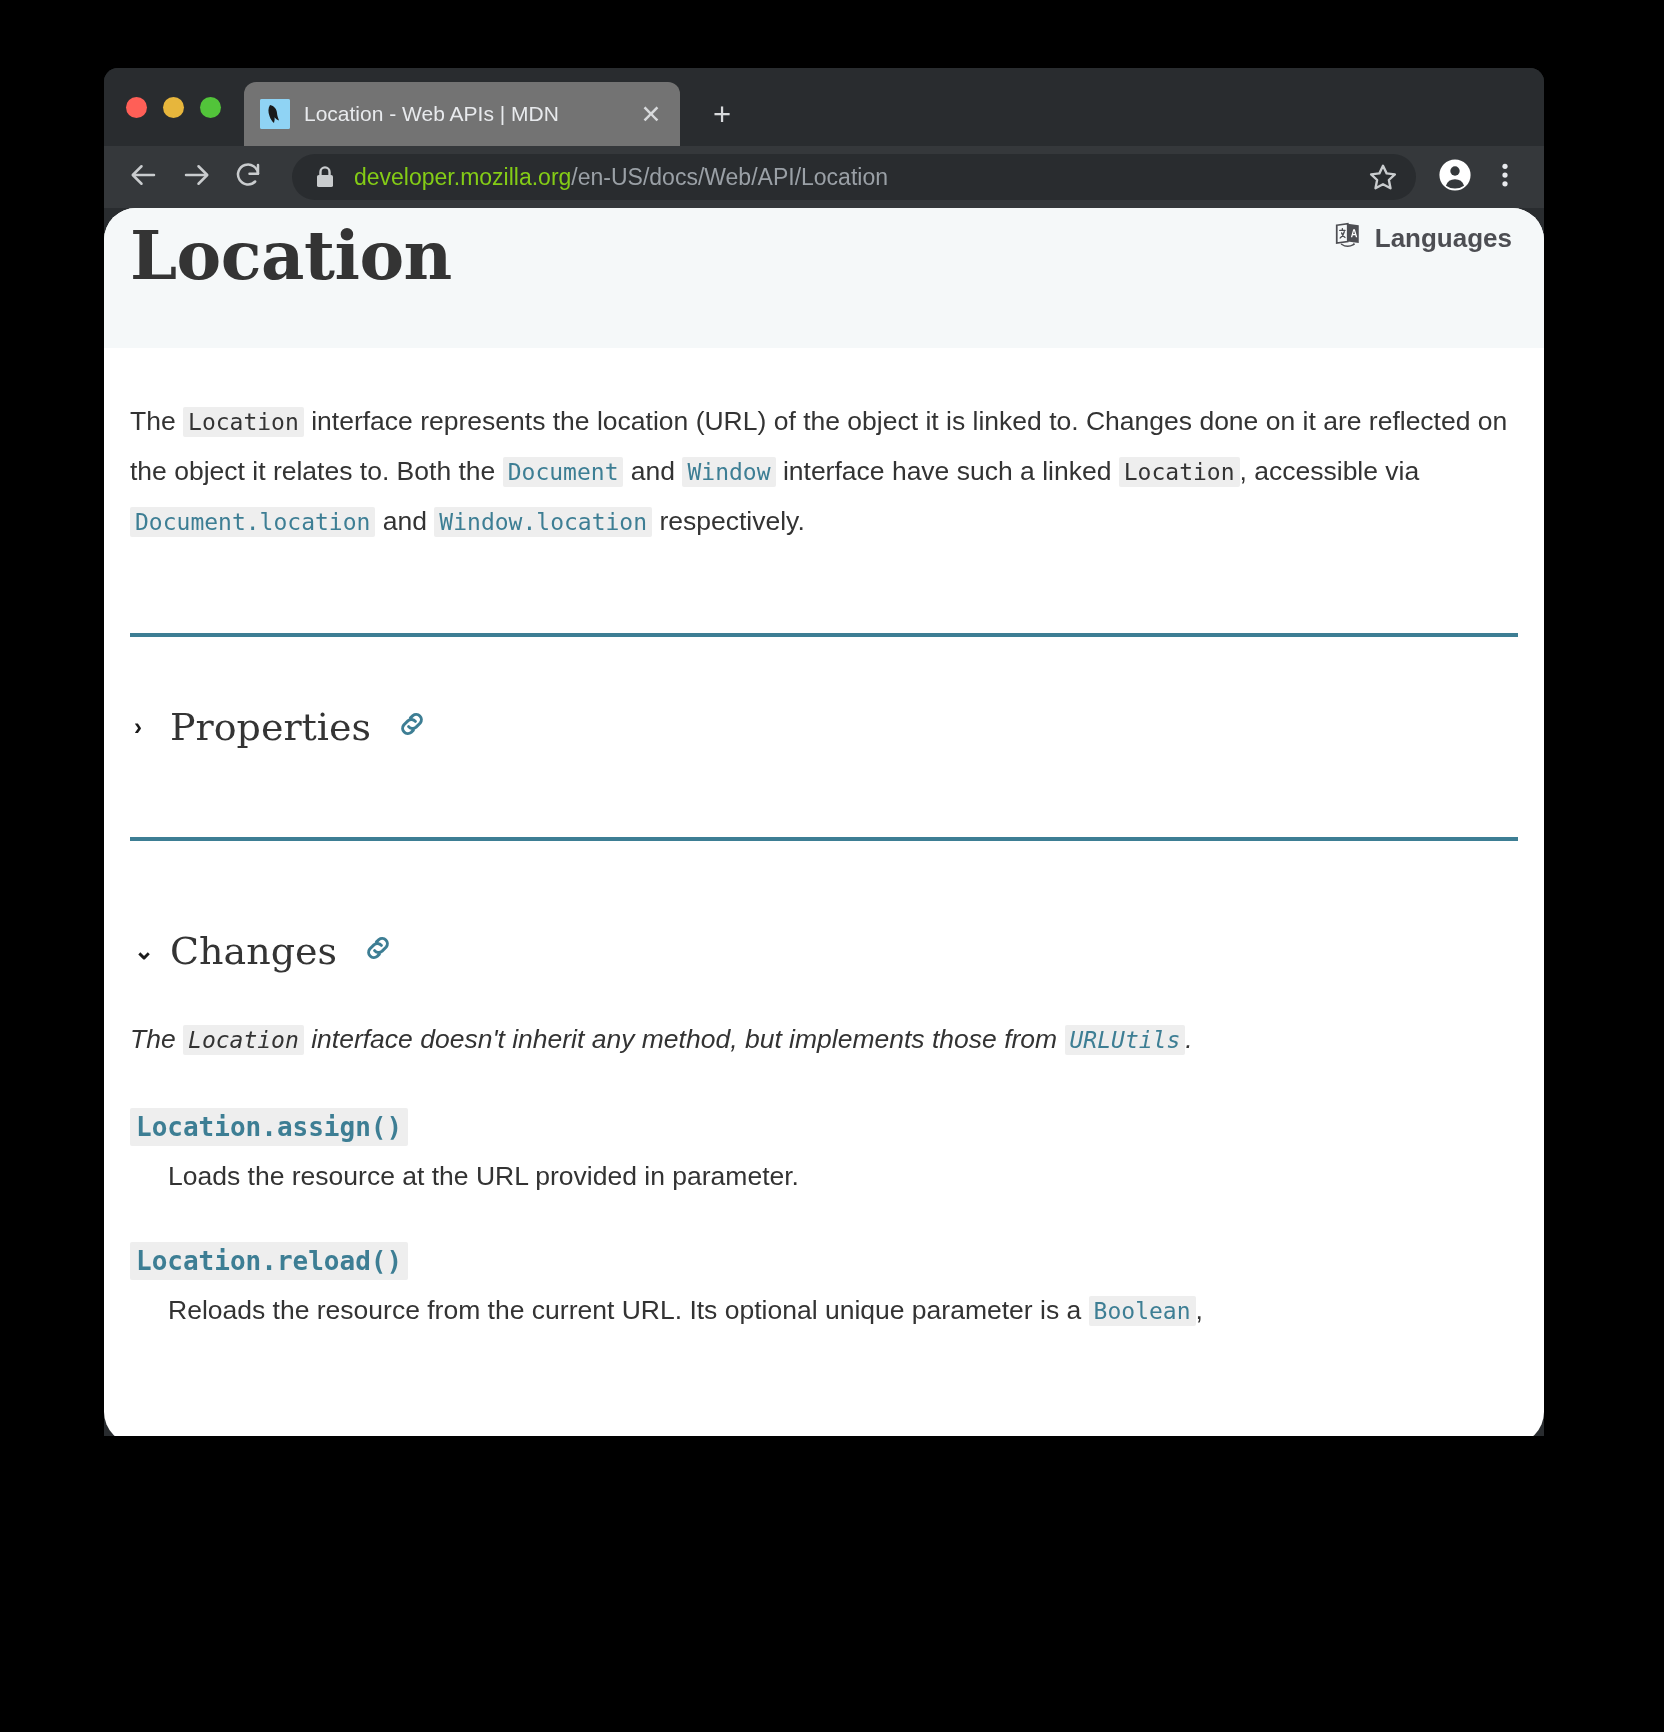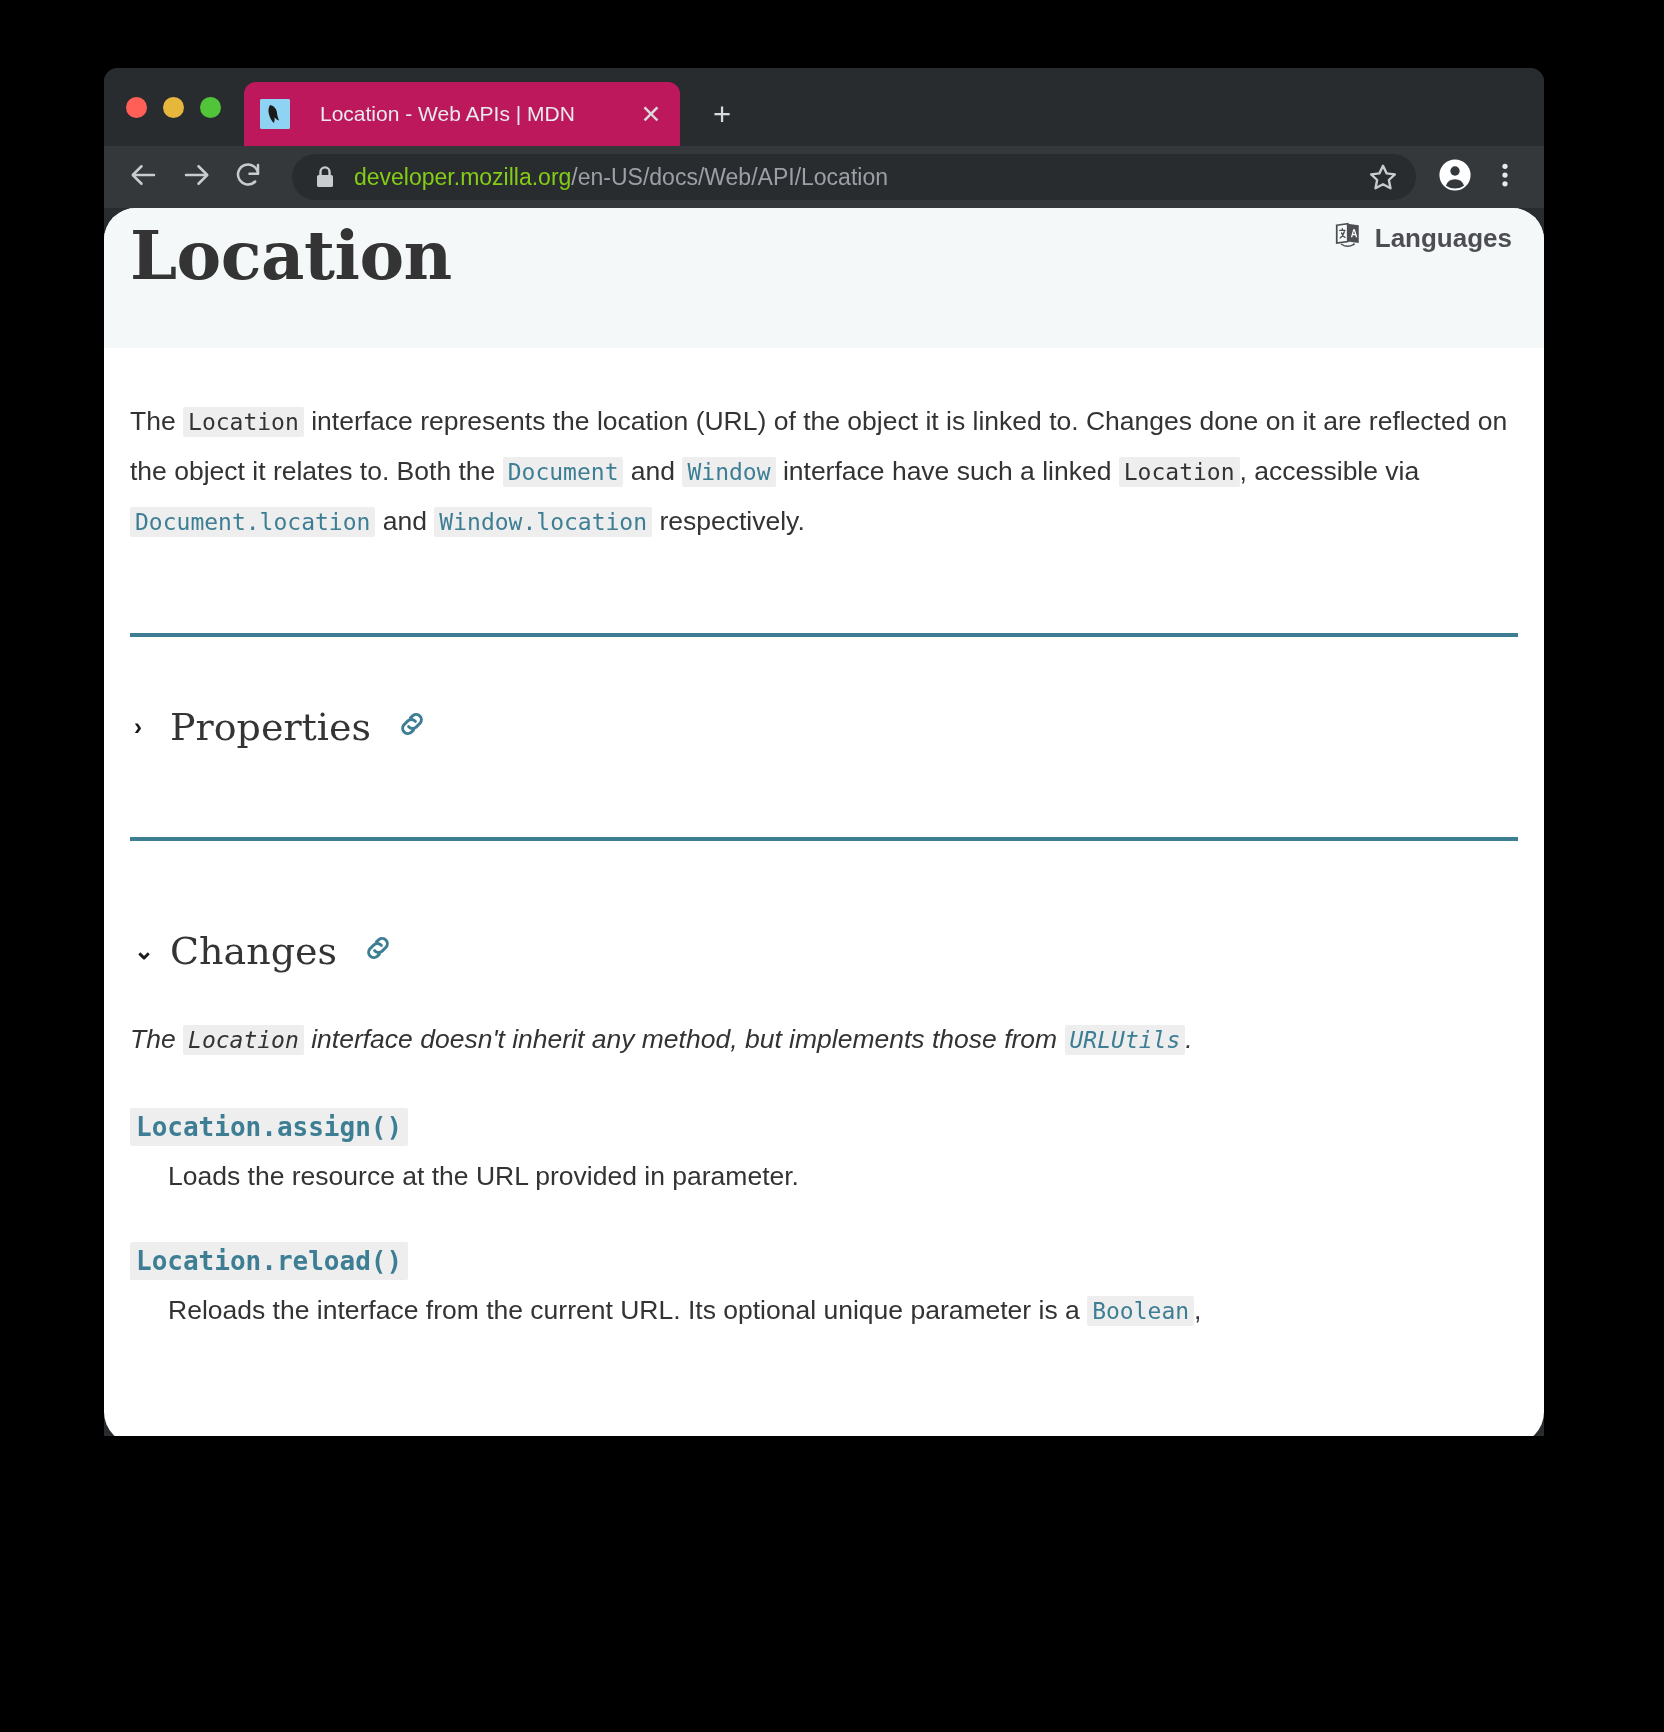--- a/index.html
+++ b/index.html
@@ -48,27 +48,26 @@
   .tl-close  { background: #ff5f57; }
   .tl-min    { background: #e7b63c; }
   .tl-max    { background: #52c43a; }
 
   #active-tab {
     position: absolute;
     left: 140px;
     top: 14px;
     width: 436px;
     height: 64px;
-    background: #be185d;
+    background: #737373;
     border-radius: 12px 12px 0 0;
     display: flex;
     align-items: center;
     padding: 0 14px 0 16px;
     box-sizing: border-box;
-    gap: 16px;
   }
   #tab-favicon {
     width: 30px;
     height: 30px;
     background: #8fd3f4;
     border-radius: 2px;
     flex: 0 0 auto;
     position: relative;
     overflow: hidden;
   }
@@ -431,18 +430,18 @@
 
       <dl>
         <dt>
           <code>Location.assign()</code>
         </dt>
         <dd>Loads the resource at the URL provided in parameter.</dd>
 
         <dt>
           <code>Location.reload()</code>
         </dt>
-        <dd><span>Reloads the interface from the current URL. Its optional unique parameter is a </span><code class="api-link">Boolean</code><span>,</span></dd>
+        <dd><span>Reloads the resource from the current URL. Its optional unique parameter is a </span><code class="api-link">Boolean</code><span>,</span></dd>
       </dl>
 
     </div>
   </div>
 </div>
 
 </body></html>

